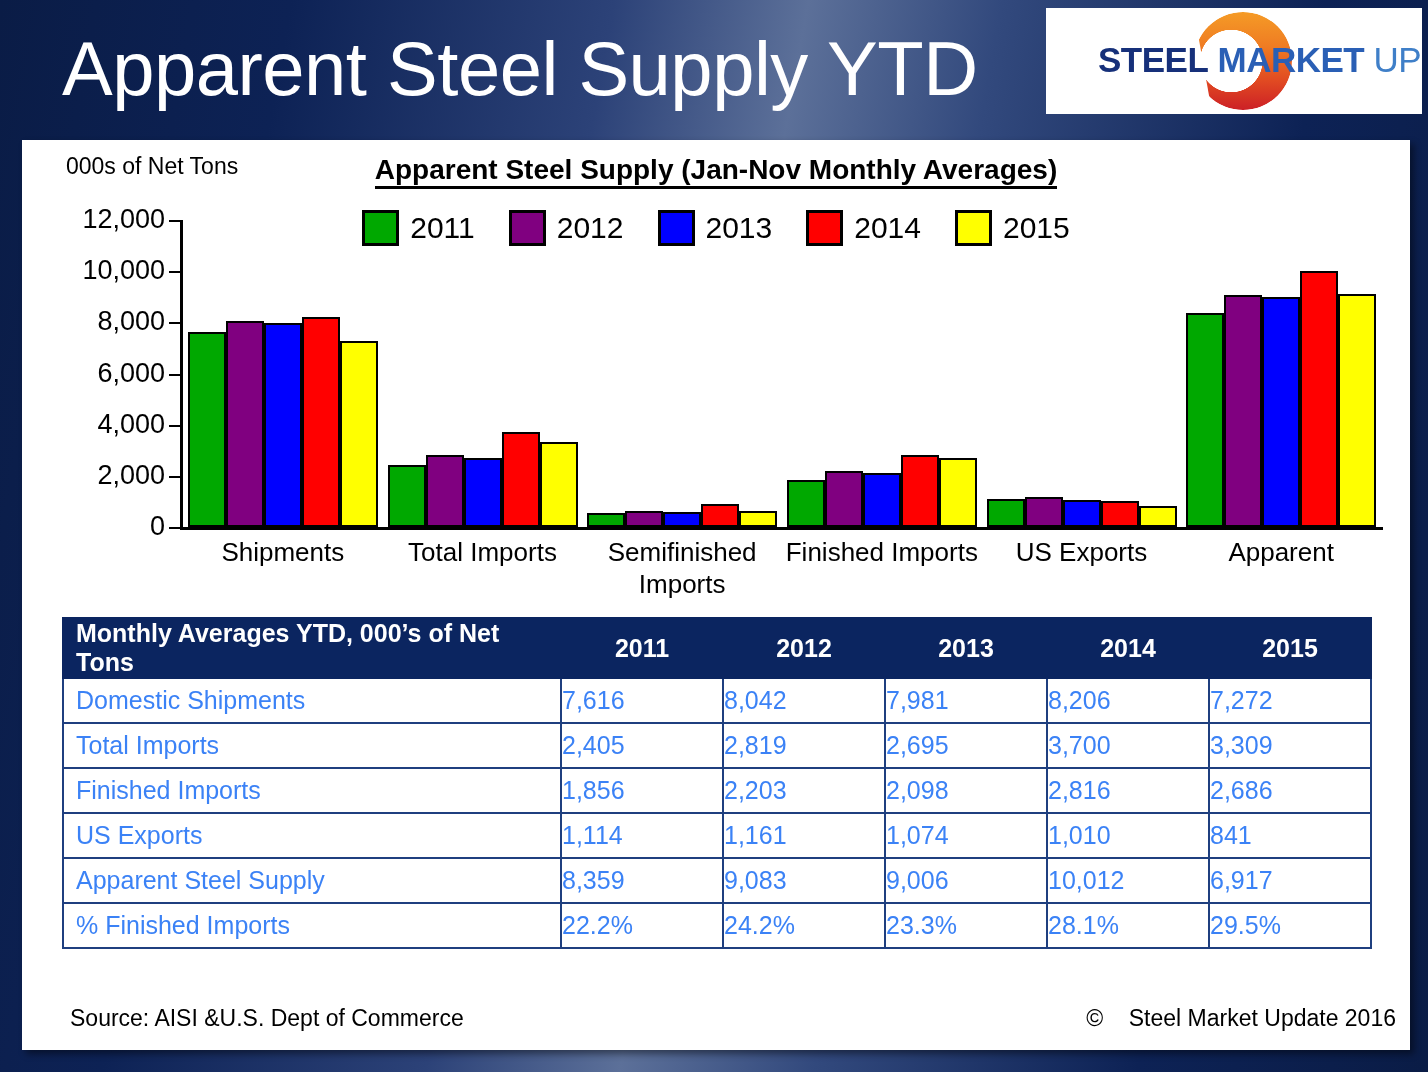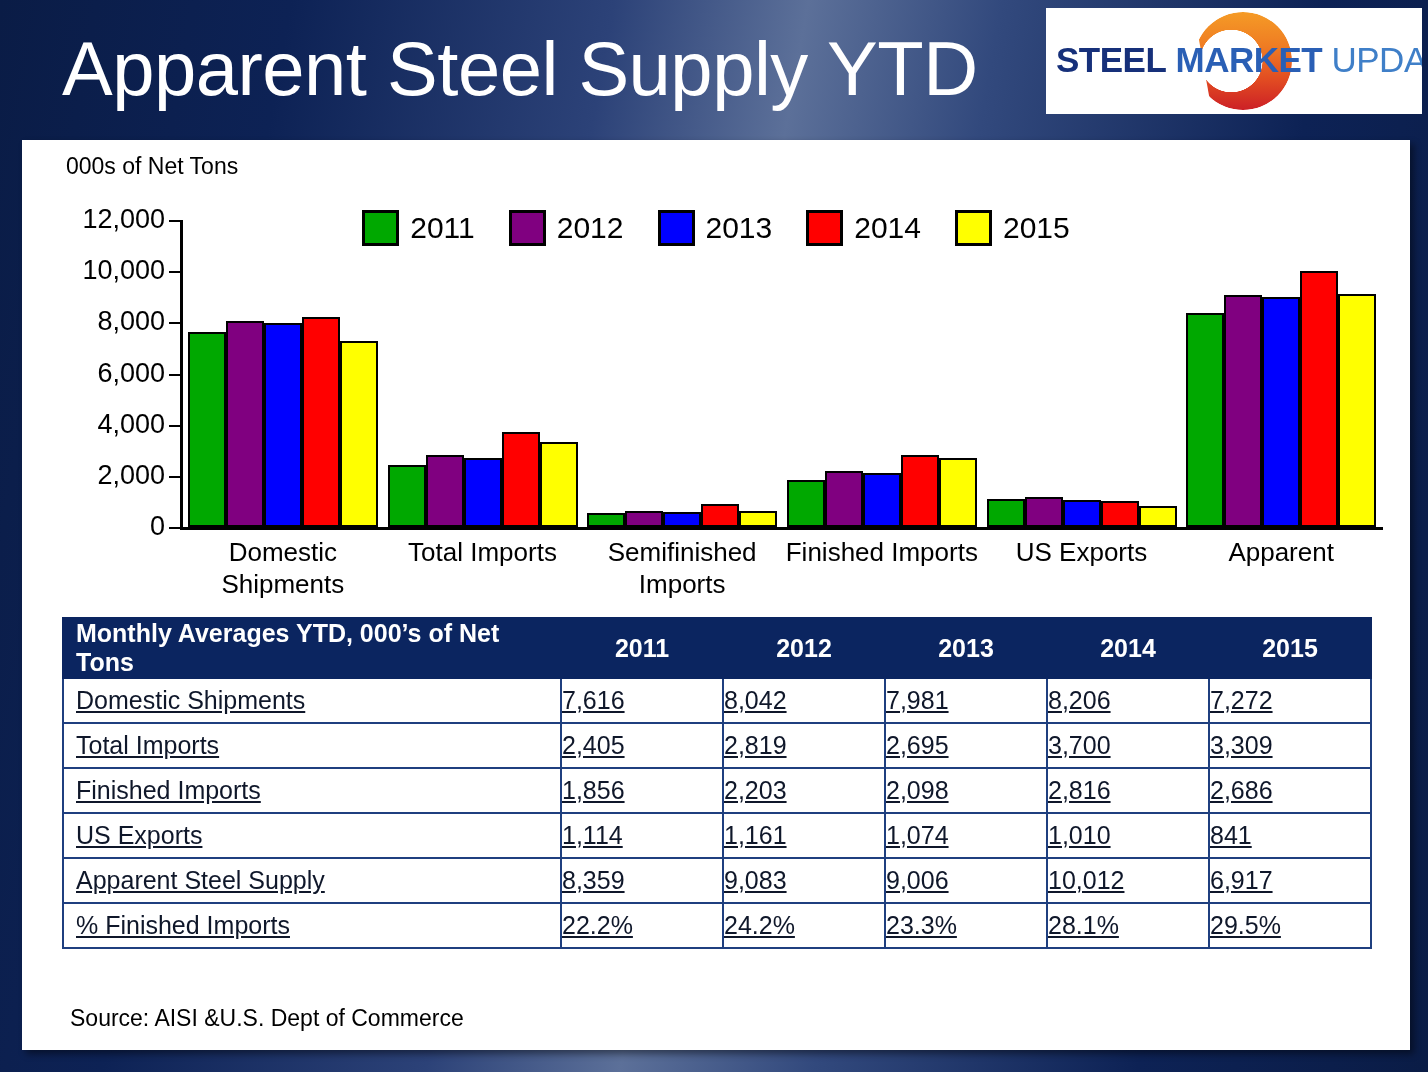--- a/index.html
+++ b/index.html
@@ -38,21 +38,21 @@
     background: linear-gradient(180deg, #f59b26 0%, #ef7c23 35%, #e14a22 70%, #cc2026 100%);
     -webkit-mask: radial-gradient(circle at 38% 50%, transparent 0 31px, #000 31.5px);
             mask: radial-gradient(circle at 38% 50%, transparent 0 31px, #000 31.5px);
     clip-path: polygon(0 0, 100% 0, 100% 100%, 18% 100%);
   }
   #logo-text {
     position: absolute; left: 10px; top: 33px;
     font-size: 35px; line-height: 38px; white-space: nowrap;
     letter-spacing: -0.5px;
   }
-  .lg-steel  { color: #16307a; font-weight: bold; }
+  .lg-steel  { color: #16307a; font-weight: bold; margin-left: 42px; }
   .lg-market { color: #2a5fb5; font-weight: bold; }
   .lg-update { color: #3f7fc8; font-weight: normal; }
 
   
   #panel {
     position: absolute; left: 22px; top: 140px;
     width: 1388px; height: 910px;
     background: #ffffff;
     box-shadow: 4px 4px 7px rgba(0,0,0,0.45);
   }
@@ -113,23 +113,22 @@
     position: absolute; left: 40px; top: 477px; width: 1308px;
   }
   table { border-collapse: collapse; width: 1308px; table-layout: fixed; }
   thead th {
     background: #0b2560; color: #ffffff; font-weight: bold;
     font-size: 25px; height: 52px; border: 2px solid #0b2560;
   }
   thead th.th-label { text-align: left; padding-left: 12px; }
   thead th.th-year  { text-align: center; }
   tbody td {
-    border: 2px solid #1f3f7f; height: 45px; font-size: 25px; color: #0f172a;
+    border: 2px solid #1f3f7f; height: 45px; font-size: 25px; color: #3b82f6;
     background: #ffffff;
-    text-decoration: underline;
   }
   tbody td.td-label { text-align: left; padding-left: 12px; }
   tbody td.td-val   { text-align: left; }
 
   
   #src-note {
     position: absolute; left: 12px; top: 865px; font-size: 23px; color: #000; margin-left: 36px;
   }
   #copy-note {
     position: absolute; right: 14px; top: 865px; font-size: 23px; color: #000;
@@ -147,20 +146,23 @@
     <div id="logo-text">
       <span class="lg-steel">STEEL</span><span> </span><span class="lg-market">MARKET</span><span> </span><span class="lg-update">UPDATE</span>
     </div>
   </div>
 </div>
 
 <div id="panel">
 
   <div id="axis-unit">000s of Net Tons</div>
 
+  <div id="chart-title">
+    <span>Apparent Steel Supply (Jan-Nov Monthly Averages)</span>
+  </div>
 
   <div id="legend">
       <div class="legend-item">
         <div class="legend-swatch" style="background: rgb(0, 168, 0);"></div>
         <div class="legend-label">2011</div>
       </div>
       <div class="legend-item">
         <div class="legend-swatch" style="background: rgb(128, 0, 128);"></div>
         <div class="legend-label">2012</div>
       </div>
@@ -224,21 +226,20 @@
         <div class="bar" title="2014 US Exports: 1010" style="left: 917.5px; width: 38px; height: 25.8392px; background: rgb(255, 0, 0);"></div>
         <div class="bar" title="2015 US Exports: 841" style="left: 955.5px; width: 38px; height: 21.5156px; background: rgb(255, 255, 0);"></div>
         <div class="bar" title="2011 Apparent Steel Supply: 8359" style="left: 1003.17px; width: 38px; height: 213.851px; background: rgb(0, 168, 0);"></div>
         <div class="bar" title="2012 Apparent Steel Supply: 9083" style="left: 1041.17px; width: 38px; height: 232.373px; background: rgb(128, 0, 128);"></div>
         <div class="bar" title="2013 Apparent Steel Supply: 9006" style="left: 1079.17px; width: 38px; height: 230.403px; background: rgb(0, 0, 255);"></div>
         <div class="bar" title="2014 Apparent Steel Supply: 10012" style="left: 1117.17px; width: 38px; height: 256.14px; background: rgb(255, 0, 0);"></div>
         <div class="bar" title="2015 Apparent Steel Supply: 9117" style="left: 1155.17px; width: 38px; height: 233.243px; background: rgb(255, 255, 0);"></div>
       </div>
     <div id="cat-layer">
         <div class="cat-label" style="left: 25px; width: 199.667px;">
-          <div>Domestic</div>
           <div>Shipments</div>
         </div>
         <div class="cat-label" style="left: 224.667px; width: 199.667px;">
           <div>Total Imports</div>
         </div>
         <div class="cat-label" style="left: 424.333px; width: 199.667px;">
           <div>Semifinished</div>
           <div>Imports</div>
         </div>
         <div class="cat-label" style="left: 624px; width: 199.667px;">
@@ -312,13 +313,14 @@
             <td class="td-val">24.2%</td>
             <td class="td-val">23.3%</td>
             <td class="td-val">28.1%</td>
             <td class="td-val">29.5%</td>
           </tr>
         </tbody>
     </table>
   </div>
 
   <div id="src-note">Source:  AISI &amp;U.S. Dept of Commerce</div>
+  <div id="copy-note">©    Steel Market Update 2016</div>
 </div>
 
 </body></html>

